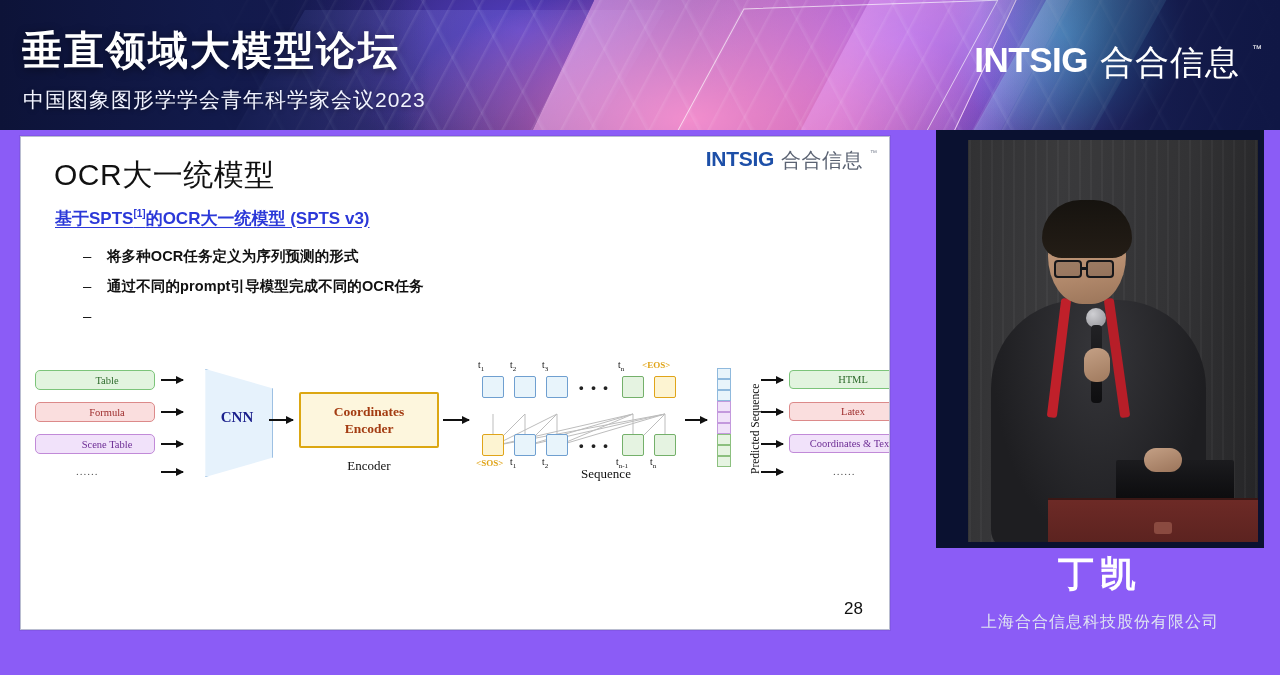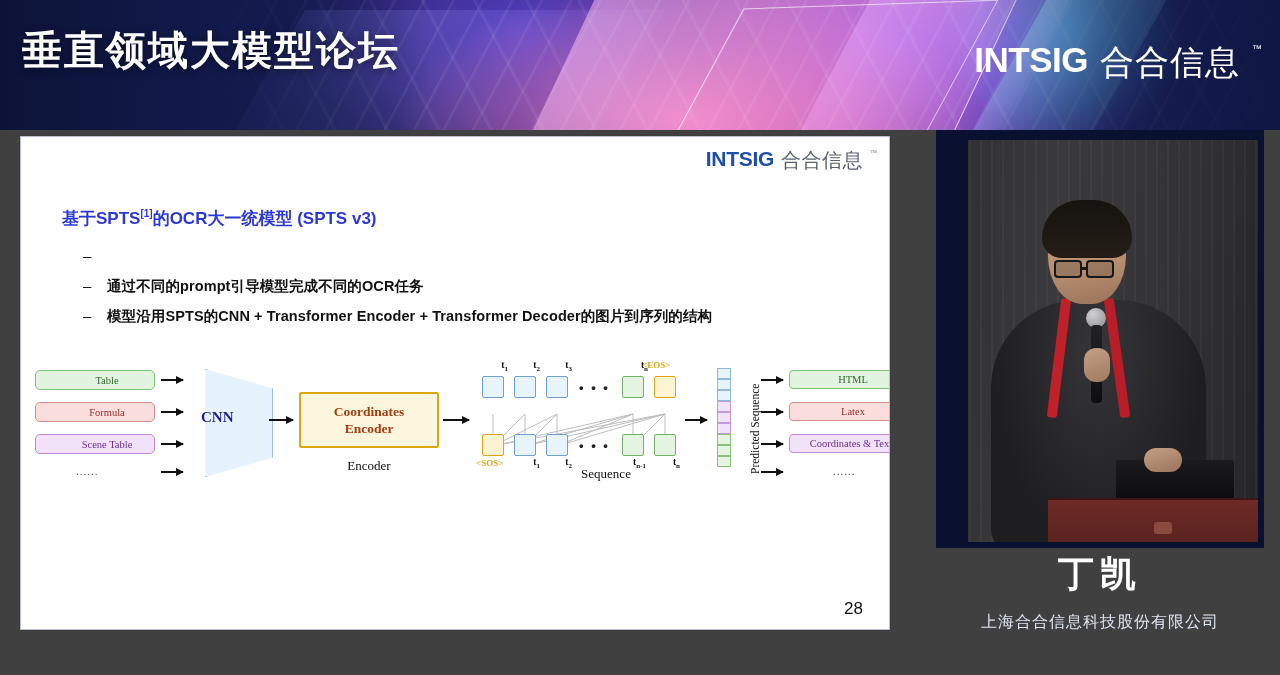--- a/index.html
+++ b/index.html
@@ -2,21 +2,21 @@
 <html><head>
 <meta charset="utf-8">
 <style>
   * { box-sizing: border-box; margin: 0; padding: 0; }
   html, body {
     width: 1280px; height: 675px;
     overflow: hidden;
     background: #0b1330;
     font-family: "Liberation Sans", sans-serif;
   }
-  #stage { position: relative; width: 1280px; height: 675px; background: #404040; }
+  #stage { position: relative; width: 1280px; height: 675px; background: #8b5cf6; }
 
   
   #banner {
     position: absolute; left: 0; top: 0; width: 1280px; height: 130px;
     overflow: hidden;
     background: #14134a;
   }
   .bg-layer { position: absolute; inset: 0; }
   .bg-base {
     background:
@@ -114,23 +114,23 @@
   #slide-logo .en { color:#1d4fa8; font-size:21px; font-weight:700; letter-spacing:-0.3px; }
   #slide-logo .cn { color:#5a6272; font-size:20px; font-weight:500; letter-spacing:.5px; }
   #slide-logo .tm { color:#7b8292; font-size:7px; margin-top:2px; }
 
   #slide-title {
     position:absolute; left:33px; top:18px;
     font-size:30px; color:#111111; font-weight:400; letter-spacing:.5px;
     font-family:"Liberation Sans", sans-serif;
   }
   #slide-subtitle {
-    position:absolute; left:41px; top:70px;
+    position:absolute; left:34px; top:70px;
     font-size:17px; color:#2b38d8; font-weight:700;
-    text-underline-offset: 3px;
+    text-decoration: underline; text-underline-offset: 3px;
     font-family:"Liberation Sans", sans-serif;
   }
   #slide-subtitle sup { font-size: 10px; font-weight:700; }
 
   .bullets { position:absolute; left:62px; top:110px; width: 760px; }
   .bullet { display:flex; align-items:flex-start; gap:14px; margin-bottom:12px; }
   .bullet .dash { color:#1a1a1a; font-size:15px; line-height:18px; width:10px; }
   .bullet .btxt { color:#111111; font-size:14.5px; font-weight:700; line-height:18px; letter-spacing:.1px; }
 
   
@@ -151,42 +151,42 @@
     content:""; position:absolute; right:-1px; top:-3.5px;
     border-left:8px solid #111; border-top:4.5px solid transparent; border-bottom:4.5px solid transparent;
   }
 
   #cnn-shape {
     position:absolute; left:14px; top:7px; width:72px; height:108px;
     background:#e6f2fc; border:1.4px solid #9dc0e3;
     clip-path: polygon(6% 0%, 100% 18%, 100% 82%, 6% 100%);
   }
   #cnn-label {
-    position:absolute; left:14px; top:47px; width:72px; 
+    position:absolute; left:14px; top:47px; width:72px; text-align:center;
     font-family:"Liberation Serif", serif; font-weight:700; font-size:15px; color:#1a1f8c;
   }
   #encoder-box {
     position:absolute; left:168px; top:30px; width:140px; height:56px;
     background:#fdf6dd; border:2px solid #dca712; border-radius:2px;
     display:flex; flex-direction:column; align-items:center; justify-content:center;
     font-family:"Liberation Serif", serif; font-weight:700; font-size:13.5px; color:#a33c12; line-height:17px;
   }
   #encoder-caption {
     position:absolute; left:168px; top:96px; width:140px; text-align:center;
     font-family:"Liberation Serif", serif; font-size:13px; color:#111;
   }
 
   
   .tok { position:absolute; width:22px; height:22px; border-radius:2px; }
   .tok.blue   { background:#e8f4fb; border:1.6px solid #6f9fd0; }
   .tok.green  { background:#e5f3e1; border:1.6px solid #74b06a; }
   .tok.yellow { background:#fdf4d2; border:1.8px solid #e0a419; }
   .tlab {
     position:absolute; font-family:"Liberation Serif", serif; font-size:9.5px; color:#111;
-    width:30px; text-align:right;font-weight:bold;
+    width:30px; text-align:left;
   }
   .tlab sub { font-size:7px; }
   .sp-lab { position:absolute; font-family:"Liberation Serif", serif; font-size:9px; color:#e0a419; font-weight:600; }
   .tdots { position:absolute; font-size:13px; color:#222; letter-spacing:2px; font-weight:700; }
   #decoder-caption {
     position:absolute; left:520px; top:106px; width:120px; text-align:center;
     font-family:"Liberation Serif", serif; font-size:13px; color:#111;
   }
   .seq-cell { width:14px; height:11px; }
   .seq-cell.b { background:#e8f4fb; border:1px solid #8fb9dd; }
@@ -305,49 +305,51 @@
     <div class="shard shard-d"></div>
     <div class="shard shard-a"></div>
     <div class="shard shard-b"></div>
     <div class="shard shard-c"></div>
     <div class="outline"></div>
     <div class="banner-fade-l"></div>
     <div class="banner-fade-r"></div>
   </div>
 
   <div id="event-title">垂直领域大模型论坛</div>
+  <div id="event-subtitle">中国图象图形学学会青年科学家会议2023</div>
 
   <div id="brand-logo">
     <span id="brand-en">INTSIG</span>
     <span id="brand-cn">合合信息</span>
     <span id="brand-tm">™</span>
   </div>
 
   <div id="slide">
 
     <div id="slide-logo">
       <span class="en">INTSIG</span>
       <span class="cn">合合信息</span>
       <span class="tm">™</span>
     </div>
 
+    <div id="slide-title">OCR大一统模型</div>
 
     <div id="slide-subtitle"><span>基于SPTS</span><sup>[1]</sup><span>的OCR大一统模型 (SPTS v3)</span></div>
 
     <div class="bullets">
       <div class="bullet">
         <span class="dash">–</span>
+        <span class="btxt">将多种OCR任务定义为序列预测的形式</span>
       </div>
       <div class="bullet">
         <span class="dash">–</span>
         <span class="btxt">通过不同的prompt引导模型完成不同的OCR任务</span>
       </div>
       <div class="bullet">
         <span class="dash">–</span>
-        <span class="btxt">模型沿用SPTS的CNN + Transformer Encoder + Transformer Decoder的图片到序列的结构</span>
       </div>
     </div>
 
     <div id="diagram">
 
       <div class="inbox green" style="left:14px; top:8px;">Table</div>
       <div class="inbox red" style="left:14px; top:40px;">Formula</div>
       <div class="inbox purple" style="left:14px; top:72px;">Scene Table</div>
       <div class="dots-plain" style="left:55px; top:103px;">......</div>
 

